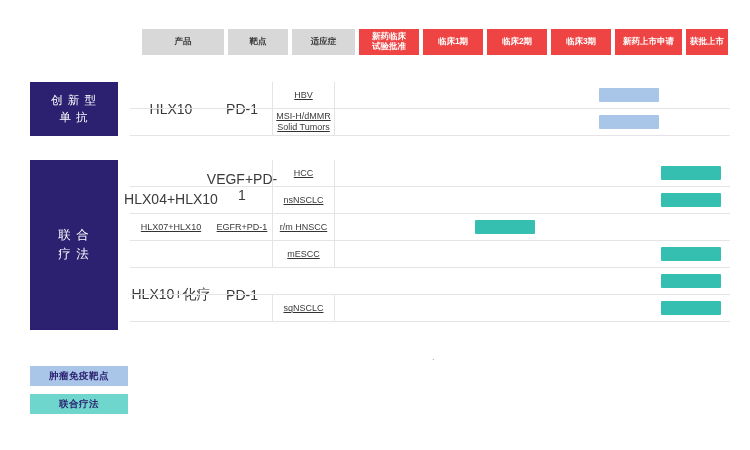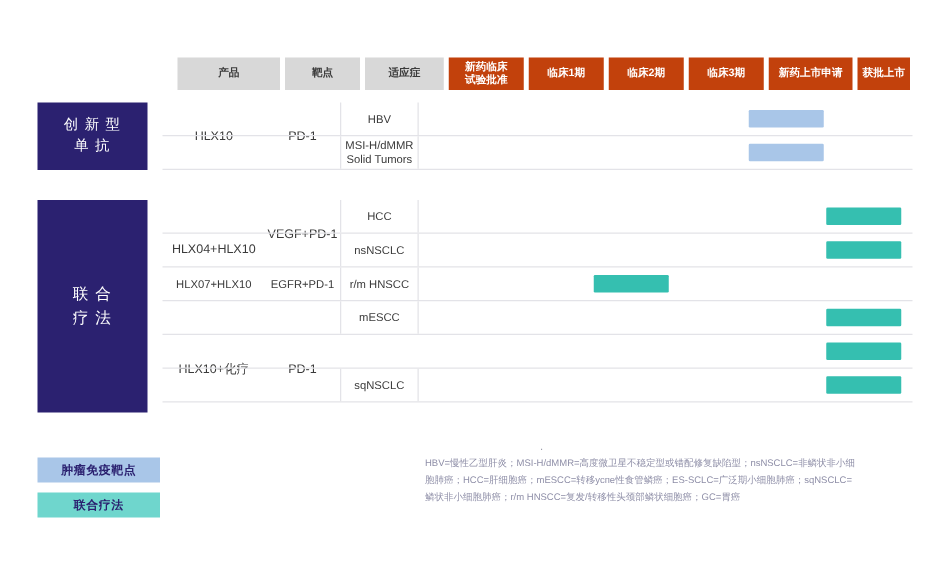--- a/index.html
+++ b/index.html
@@ -17,21 +17,21 @@
   #root {
     position: relative;
     width: 750px;
     height: 450px;
   }
 
   
   .stage-bar {
     position: absolute;
     left: 130px;
-    top: 46px;
+    top: 29px;
     width: 600px;
     height: 26px;
     display: flex;
     gap: 4px;
     padding-left: 12px;
   }
   .stage-cell {
     height: 26px;
     background: #d8d8d8;
     color: #3b3b3b;
@@ -39,21 +39,21 @@
     font-weight: bold;
     display: flex;
     align-items: center;
     justify-content: center;
     text-align: center;
     line-height: 1.15;
     box-sizing: border-box;
     padding: 0 1px;
   }
   .stage-cell.dark {
-    background: #c2410c;
+    background: #ef4444;
     color: #ffffff;
   }
 
   
   .cat-block {
     position: absolute;
     background: #2b2170;
     color: #ffffff;
     display: flex;
     align-items: center;
@@ -103,20 +103,21 @@
     border-top: 1px solid #e3e3e8;
   }
   .row-label {
     position: absolute;
     left: 0;
     top: 0;
     height: 100%;
     width: 205px;
     display: flex;
     align-items: center;
+    text-decoration: underline;
   }
   .cell-product, .cell-target, .cell-indication {
     font-size: 9px;
     color: #3a3a3a;
     display: flex;
     align-items: center;
     justify-content: center;
     text-align: center;
     box-sizing: border-box;
     height: 100%;
@@ -131,21 +132,21 @@
     border-right: 1px solid #e3e3e8;
   }
 
   
   .span-box {
     position: absolute;
     left: 0;
     top: 0;
     display: flex;
     align-items: center;
-    font-size: 10px;
+    font-size: 14px;
     color: #3a3a3a;
     box-sizing: border-box;
   }
   .span-product {
     width: 82px;
     justify-content: center;
     text-align: center;
   }
   .span-target {
     left: 82px;
@@ -346,19 +347,14 @@
     </div>
 
   </div>
 
   <div class="legend">
     <div class="legend-item blue">肿瘤免疫靶点</div>
     <div class="legend-item teal">联合疗法</div>
   </div>
 
   <div class="dot-mark">.</div>
-  <div class="footnote">
-    <div>HBV=慢性乙型肝炎；MSI-H/dMMR=高度微卫星不稳定型或错配修复缺陷型；nsNSCLC=非鳞状非小细</div>
-    <div>胞肺癌；HCC=肝细胞癌；mESCC=转移успе性食管鳞癌；ES-SCLC=广泛期小细胞肺癌；sqNSCLC=</div>
-    <div>鳞状非小细胞肺癌；r/m HNSCC=复发/转移性头颈部鳞状细胞癌；GC=胃癌</div>
-  </div>
 
 </div>
 
 </body></html>

